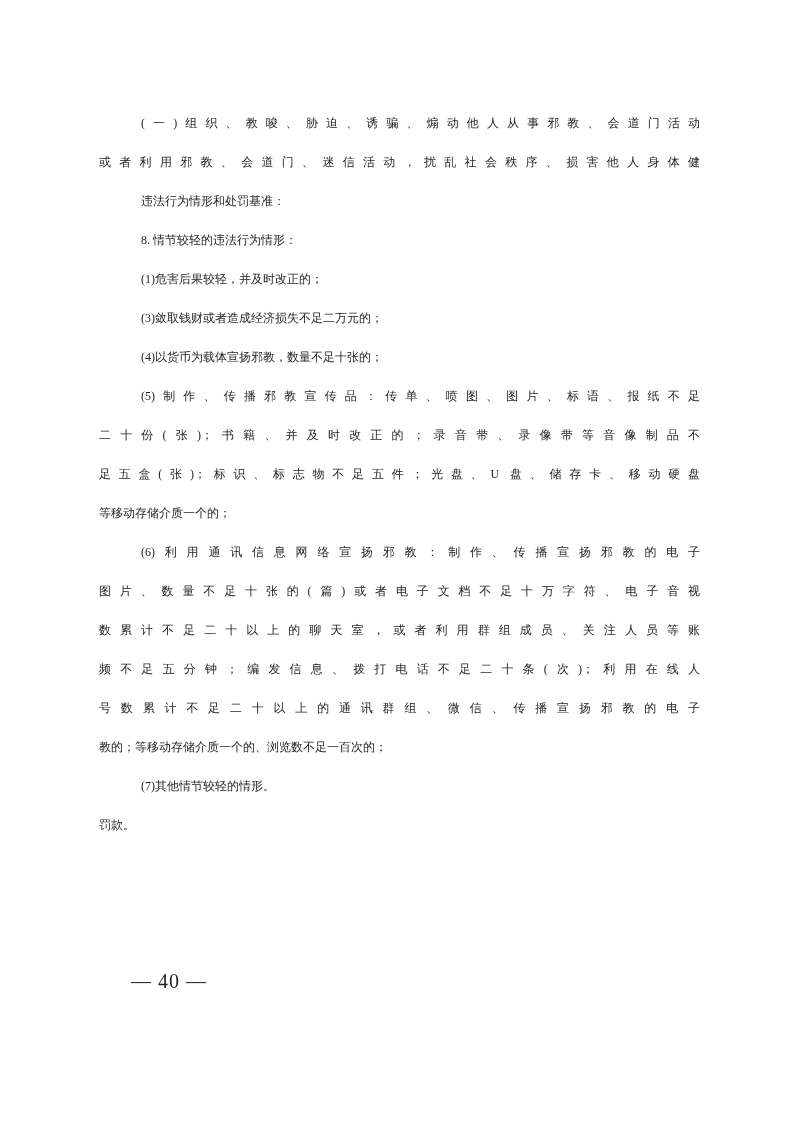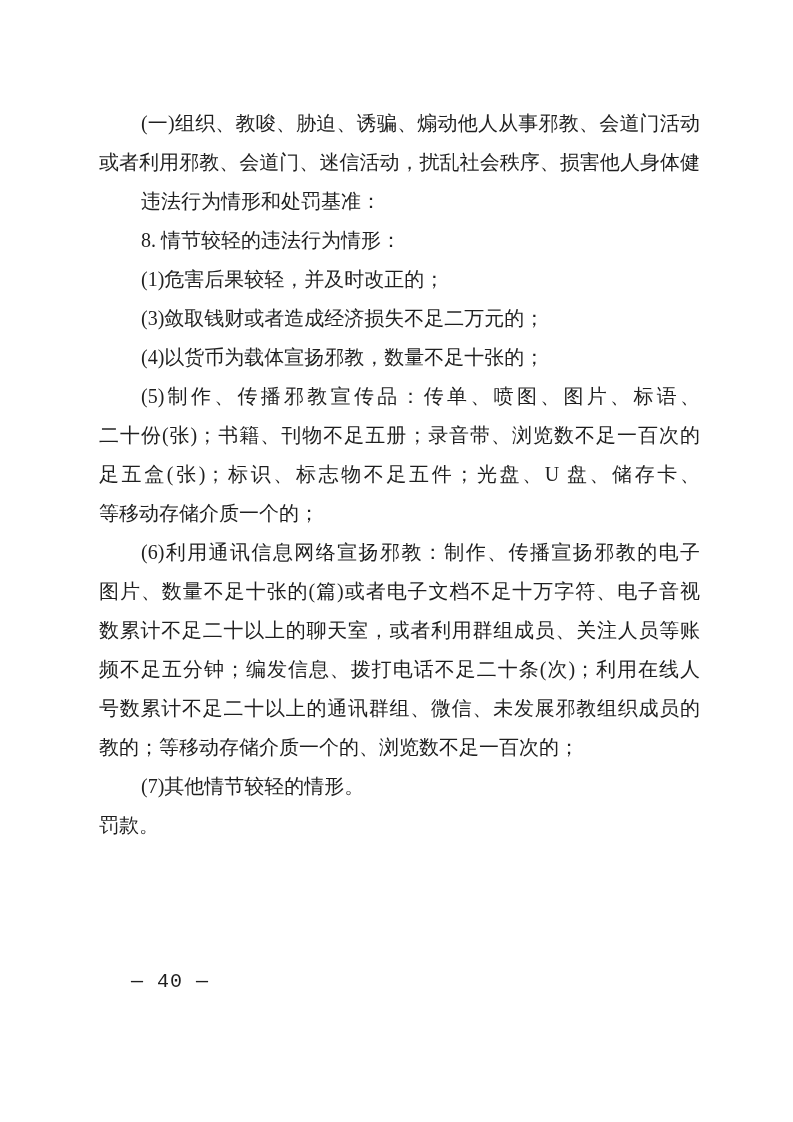--- a/index.html
+++ b/index.html
@@ -15,21 +15,21 @@
     background: #ffffff;
     overflow: hidden;
     font-family: "Liberation Serif", "DejaVu Serif", serif;
     color: #1f1f1f;
   }
   .body-text {
     position: absolute;
     left: 99px;
     top: 104px;
     width: 601px;
-    font-size: 20px;
+    font-size: 12px;
   }
   .ln {
     height: 39px;
     line-height: 39px;
     overflow: hidden;
     text-align: justify;
     text-justify: inter-character;
     word-break: keep-all;
     white-space: normal;
   }
@@ -37,21 +37,20 @@
   .ln.end  { text-align-last: left; }
   .ln.ind  { text-indent: 42px; }
   .page-footer {
     position: absolute;
     left: 131px;
     top: 962px;
     height: 39px;
     line-height: 39px;
     font-size: 20px;
     letter-spacing: 1px;
-    font-family: Liberation Mono, monospace;
   }
 </style>
 </head>
 <body>
 
 <div class="page">
 
   <div class="body-text">
 
     <div class="ln ind fill">(一)组织、教唆、胁迫、诱骗、煽动他人从事邪教、会道门活动</div>
@@ -62,29 +61,29 @@
     <div class="ln ind end">8. 情节较轻的违法行为情形：</div>
 
     <div class="ln ind end">(1)危害后果较轻，并及时改正的；</div>
 
 
     <div class="ln ind end">(3)敛取钱财或者造成经济损失不足二万元的；</div>
 
     <div class="ln ind end">(4)以货币为载体宣扬邪教，数量不足十张的；</div>
 
     <div class="ln ind fill">(5)制作、传播邪教宣传品：传单、喷图、图片、标语、报纸不足</div>
-    <div class="ln fill">二十份(张)；书籍、刊物不足五册；录音带、浏览数不足一百次的</div>
+    <div class="ln fill">二十份(张)；书籍、并及时改正的；录音带、录像带等音像制品不</div>
     <div class="ln fill">足五盒(张)；标识、标志物不足五件；光盘、U 盘、储存卡、移动硬盘</div>
     <div class="ln end">等移动存储介质一个的；</div>
 
     <div class="ln ind fill">(6)利用通讯信息网络宣扬邪教：制作、传播宣扬邪教的电子</div>
     <div class="ln fill">图片、数量不足十张的(篇)或者电子文档不足十万字符、电子音视</div>
     <div class="ln fill">数累计不足二十以上的聊天室，或者利用群组成员、关注人员等账</div>
     <div class="ln fill">频不足五分钟；编发信息、拨打电话不足二十条(次)；利用在线人</div>
-    <div class="ln fill">号数累计不足二十以上的通讯群组、微信、未发展邪教组织成员的</div>
+    <div class="ln fill">号数累计不足二十以上的通讯群组、微信、传播宣扬邪教的电子</div>
     <div class="ln end">教的；等移动存储介质一个的、浏览数不足一百次的；</div>
 
     <div class="ln ind end">(7)其他情节较轻的情形。</div>
 
     <div class="ln end">罚款。</div>
 
   </div>
 
   <div class="page-footer">— 40 —</div>
 

